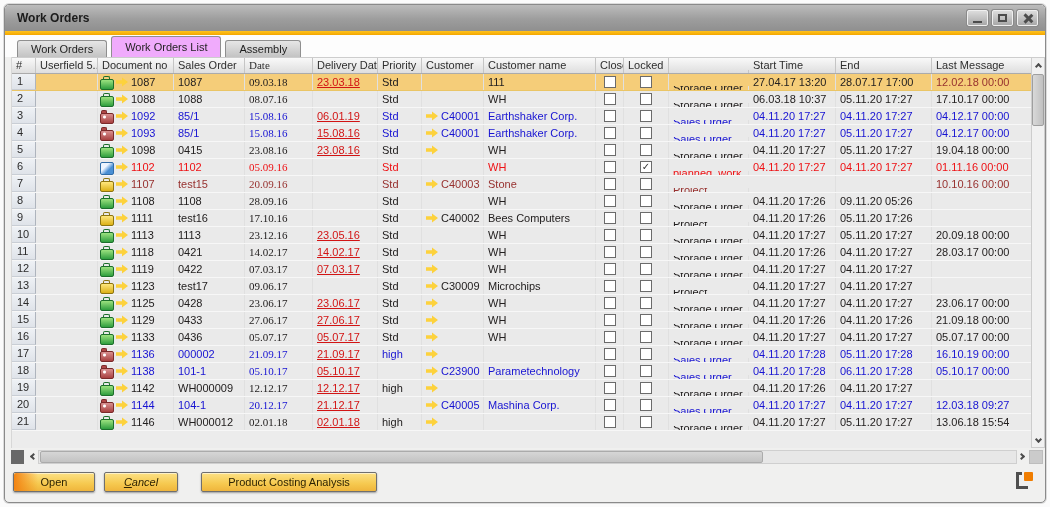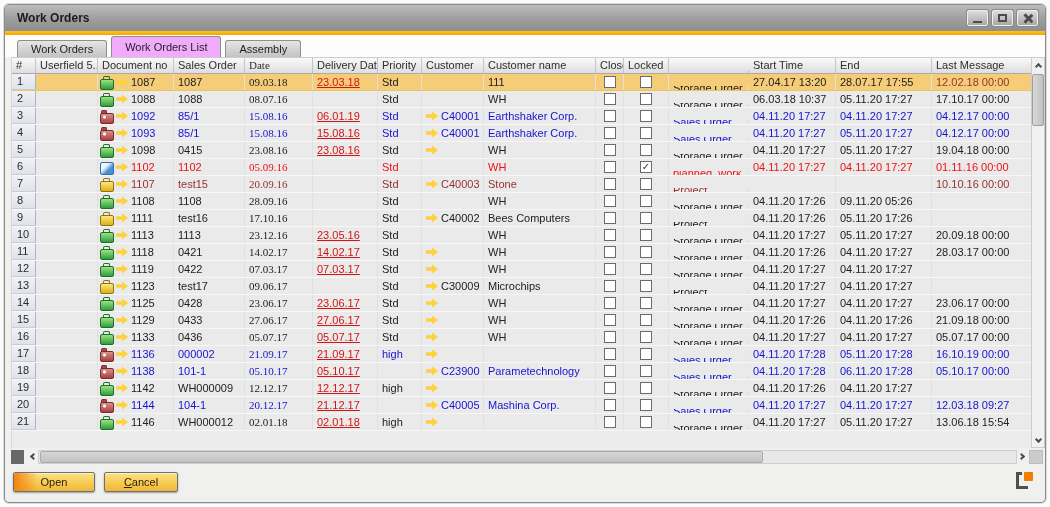--- a/index.html
+++ b/index.html
@@ -102,21 +102,21 @@
   .gbtn{position:relative;height:20px;border:1px solid #6f6f6f;border-radius:2px;
     background:linear-gradient(#fce185,#f6c94f 60%,#efb53c);
     box-shadow:0 1px 2px rgba(0,0,0,.35),inset 0 1px 0 rgba(255,255,255,.55);
     font-family:"Liberation Sans","DejaVu Sans",sans-serif;font-size:11px;color:#2e2303;
     cursor:pointer;overflow:hidden;}
   .gbtn .lbl{position:relative;z-index:2;}
   .cap{position:absolute;left:0;top:0;bottom:0;width:24px;
     background:linear-gradient(90deg,#f28312,rgba(242,131,18,0));border-radius:2px 0 0 2px;}
   #fbuttons{display:flex;align-items:center;}
   #fbuttons .gbtn:nth-child(1){width:82px;}
-  #fbuttons .gbtn:nth-child(2){width:74px;margin-left:9px;}
+  #fbuttons .gbtn:nth-child(2){width:74px;margin-left:9px;font-style:italic;}
   #fbuttons .gbtn:nth-child(3){width:176px;margin-left:23px;}
   .expand{width:17px;height:17px;position:relative;margin-left:auto;cursor:pointer;}
   .x-tr{position:absolute;right:0;top:0;width:9px;height:9px;background:#f07d00;border-radius:1px;}
   .x-bl{position:absolute;left:0;bottom:0;width:12px;height:12px;
     border-left:3px solid #4f4f4f;border-bottom:3px solid #4f4f4f;}
   .x-tl{position:absolute;left:0;top:0;width:6px;height:6px;
     border-left:3px solid #4f4f4f;border-top:3px solid #4f4f4f;}
 </style>
 </head>
 <body>
@@ -181,21 +181,21 @@
             <span class="cell c7 custcell"></span>
             <span class="cell c8">111</span>
             <span class="cell c9">
               <div class="cb"></div>
             </span>
             <span class="cell c10">
               <div class="cb"></div>
             </span>
             <span class="cell c11">Storage Order</span>
             <span class="cell c12">27.04.17 13:20</span>
-            <span class="cell c13">28.07.17 17:55</span>
+            <span class="cell c13">28.07.17 17:00</span>
             <span class="cell c14 t-maroon">12.02.18 00:00</span>
           </div>
           <div class="row">
             <span class="cell c0 gut">2</span>
             <span class="cell c1"></span>
             <span class="cell c2 doccell">
               <i class="wic wo-green"></i>
               <i class="larrow"></i>
               <span class="txt">1088</span>
             </span>
@@ -756,20 +756,21 @@
     <div class="sbtn">
         <i class="chev right"></i>
       </div>
     <div class="hcorner"></div>
   </div>
 
   <div class="footer">
     <div id="fbuttons" class="fbuttons">
         <button class="gbtn"><span class="cap"></span><span class="lbl">Open</span></button>
         <button class="gbtn"><span class="lbl"><u>C</u>ancel</span></button>
+        <button class="gbtn"><span class="lbl">Product Costing Analysis</span></button>
       </div>
     <div class="expand">
       <i class="x-tl"></i>
       <i class="x-tr"></i>
       <i class="x-bl"></i>
     </div>
   </div>
 
 </div>
 

